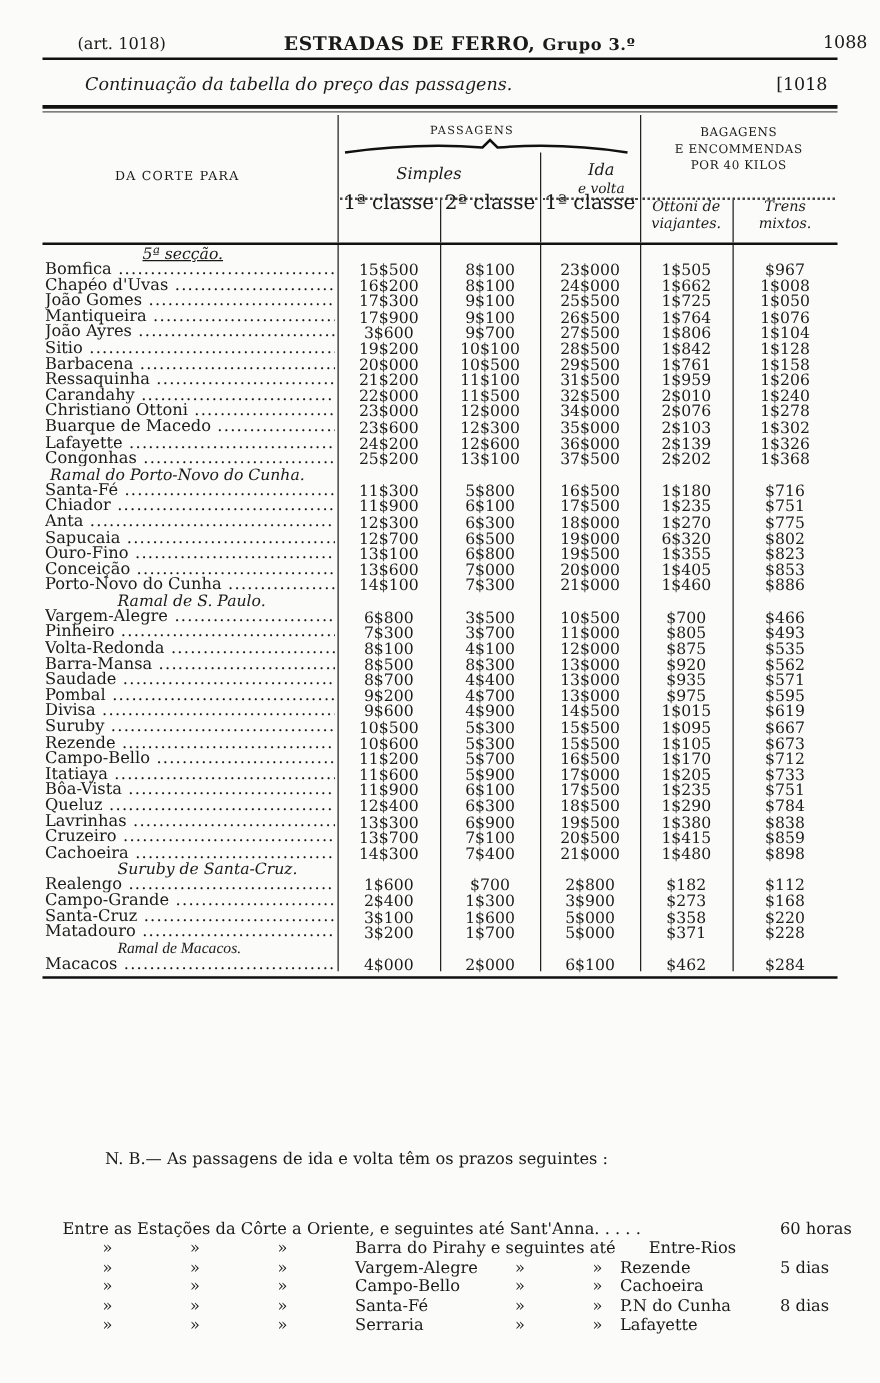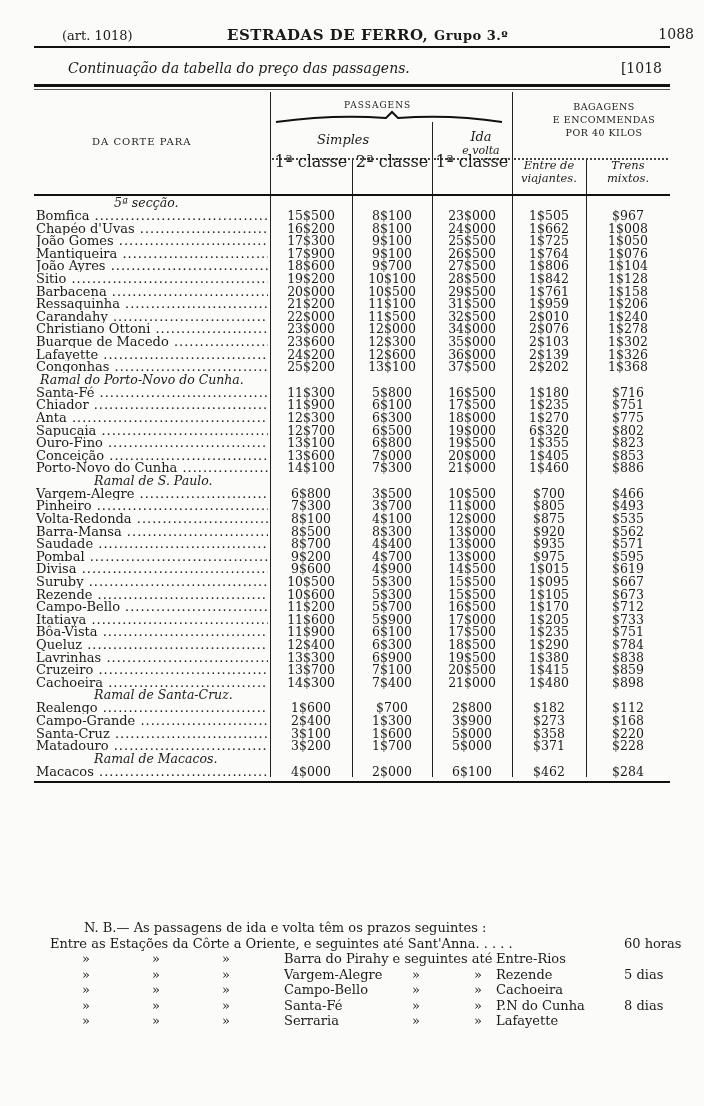--- a/index.html
+++ b/index.html
@@ -19,42 +19,42 @@
 
   .table { position: absolute; left: 0; top: 92px; width: 636px; }
   .head { position: relative; height: 102px; border-bottom: 2px solid #111; }
   .vline { position: absolute; width: 1px; background: #222; }
   .h-dacorte { position: absolute; left: 58px; top: 44px; font-size: 10px; letter-spacing: 1px; }
   .h-pass { position: absolute; left: 310px; top: 8px; font-size: 9px; letter-spacing: 1px; }
   .brace { position: absolute; left: 240px; top: 18px; width: 230px; height: 14px; }
   .h-simples { position: absolute; left: 283px; top: 40px; font-style: italic; font-size: 13px; }
   .h-ida { position: absolute; left: 417px; top: 38px; font-style: italic; font-size: 13px; text-align: center; width: 60px; line-height: 14px; }
   .h-ida span { display: block; font-size: 11px; }
-  .h-bag { position: absolute; left: 478px; top: 8px; width: 158px; text-align: center; font-size: 9.5px; line-height: 13px; letter-spacing: 0.5px; margin-left: 13px; }
+  .h-bag { position: absolute; left: 478px; top: 8px; width: 158px; text-align: center; font-size: 9.5px; line-height: 13px; letter-spacing: 0.5px; }
   .wavy { position: absolute; height: 4px; border-bottom: 2px dotted #444; }
   .h-cls { position: absolute; top: 60px; font-size: 16px; text-align: center; }
   .h-trens { position: absolute; top: 67px; font-style: italic; font-size: 11.5px; text-align: center; line-height: 13px; }
 
   .body { position: relative; }
   .row { position: relative; height: 12.6px; font-size: 13px; line-height: 13px; white-space: nowrap; }
   .section { position: relative; height: 13px; font-style: italic; font-size: 12.5px; line-height: 13px; }
   .name { position: absolute; left: 2px; top: 0; width: 232px; overflow: hidden; }
   .name::after { content: " ................................................................"; letter-spacing: 1px; }
   .cell { position: absolute; top: 0; text-align: center; font-size: 12.5px; }
   .c1 { left: 236px; width: 82px; }
   .c2 { left: 318px; width: 80px; }
   .c3 { left: 398px; width: 80px; }
   .c4 { left: 478px; width: 74px; }
   .c5 { left: 552px; width: 84px; }
   .bodylines .vline { top: 0; bottom: 0; }
   .table-bottom { height: 2px; background: #111; margin-top: 4px; }
 
   .nb { position: absolute; left: 0; top: 920px; width: 670px; font-size: 13px; line-height: 15.5px; }
   .nb .l { position: relative; height: 15.5px; white-space: nowrap; }
-  .nb .q { position: absolute; }
+  .nb .q { position: absolute; margin-top: 40px; }
 </style>
 </head>
 <body>
 
 <div class="page">
   <div class="running-head">
     <span class="rh-left">(art. 1018)</span>
     <span class="rh-center"><span>ESTRADAS DE FERRO,</span> <span class="grp">Grupo 3.º</span></span>
     <span class="rh-right">1088</span>
   </div>
@@ -84,38 +84,38 @@
         <div>E ENCOMMENDAS</div>
         <div>POR 40 KILOS</div>
       </div>
       <div class="wavy" style="left:238px;top:62px;width:158px"></div>
       <div class="wavy" style="left:400px;top:62px;width:76px"></div>
       <div class="wavy" style="left:480px;top:62px;width:154px"></div>
       <div class="h-cls" style="left:236px;width:82px">1ª classe</div>
       <div class="h-cls" style="left:318px;width:80px">2ª classe</div>
       <div class="h-cls" style="left:398px;width:80px">1ª classe</div>
       <div class="h-trens" style="left:478px;width:74px">
-          <div>Entre de</div>
+          <div>Ottoni de</div>
           <div>viajantes.</div>
         </div>
       <div class="h-trens" style="left:552px;width:84px">
           <div>Trens</div>
           <div>mixtos.</div>
         </div>
     </div>
 
     <div class="body" id="tbody">
       <div class="bodylines" style="position:absolute;left:0;top:0;width:636px;height:100%">
         <div class="vline" style="left:236px"></div>
         <div class="vline" style="left:318px"></div>
         <div class="vline" style="left:398px"></div>
         <div class="vline" style="left:478px"></div>
         <div class="vline" style="left:552px"></div>
       </div>
-    <div class="section" style="padding-left: 80px;">5ª secção.</div>
+    <div class="section" style="padding-left: 80px; text-decoration: underline;">5ª secção.</div>
         <div class="row">
           <span class="name"><span>Bomfica</span></span>
           <span class="cell c1">15$500</span>
           <span class="cell c2">8$100</span>
           <span class="cell c3">23$000</span>
           <span class="cell c4">1$505</span>
           <span class="cell c5">$967</span>
         </div>
         <div class="row">
           <span class="name"><span>Chapéo d'Uvas</span></span>
@@ -136,21 +136,21 @@
         <div class="row">
           <span class="name"><span>Mantiqueira</span></span>
           <span class="cell c1">17$900</span>
           <span class="cell c2">9$100</span>
           <span class="cell c3">26$500</span>
           <span class="cell c4">1$764</span>
           <span class="cell c5">1$076</span>
         </div>
         <div class="row">
           <span class="name"><span>João Ayres</span></span>
-          <span class="cell c1">18$600</span>
+          <span class="cell c1">3$600</span>
           <span class="cell c2">9$700</span>
           <span class="cell c3">27$500</span>
           <span class="cell c4">1$806</span>
           <span class="cell c5">1$104</span>
         </div>
         <div class="row">
           <span class="name"><span>Sitio</span></span>
           <span class="cell c1">19$200</span>
           <span class="cell c2">10$100</span>
           <span class="cell c3">28$500</span>
@@ -392,21 +392,21 @@
           <span class="cell c5">$859</span>
         </div>
         <div class="row">
           <span class="name"><span>Cachoeira</span></span>
           <span class="cell c1">14$300</span>
           <span class="cell c2">7$400</span>
           <span class="cell c3">21$000</span>
           <span class="cell c4">1$480</span>
           <span class="cell c5">$898</span>
         </div>
-        <div class="section" style="padding-left: 60px;">Ramal de Santa-Cruz.</div>
+        <div class="section" style="padding-left: 60px;">Suruby de Santa-Cruz.</div>
         <div class="row">
           <span class="name"><span>Realengo</span></span>
           <span class="cell c1">1$600</span>
           <span class="cell c2">$700</span>
           <span class="cell c3">2$800</span>
           <span class="cell c4">$182</span>
           <span class="cell c5">$112</span>
         </div>
         <div class="row">
           <span class="name"><span>Campo-Grande</span></span>
@@ -425,21 +425,21 @@
           <span class="cell c5">$220</span>
         </div>
         <div class="row">
           <span class="name"><span>Matadouro</span></span>
           <span class="cell c1">3$200</span>
           <span class="cell c2">1$700</span>
           <span class="cell c3">5$000</span>
           <span class="cell c4">$371</span>
           <span class="cell c5">$228</span>
         </div>
-        <div class="section" style="padding-left: 60px;">Ramal de Macacos.</div>
+        <div class="section" style="padding-left: 60px; font-family: Liberation Serif, serif;">Ramal de Macacos.</div>
         <div class="row">
           <span class="name"><span>Macacos</span></span>
           <span class="cell c1">4$000</span>
           <span class="cell c2">2$000</span>
           <span class="cell c3">6$100</span>
           <span class="cell c4">$462</span>
           <span class="cell c5">$284</span>
         </div>
       </div>
     <div class="table-bottom"></div>
@@ -451,21 +451,21 @@
         <span class="q" style="left: 16px;">Entre as Estações da Côrte a Oriente, e seguintes até Sant'Anna. . . . .</span>
         <span class="q" style="left: 590px;">60 horas</span>
       </div>
       <div class="l">
         <span class="q" style="left: 48px;">»</span>
         <span class="q" style="left: 118px;">»</span>
         <span class="q" style="left: 188px;">»</span>
         <span class="q" style="left: 250px;">Barra do Pirahy e seguintes até</span>
         <span class="q" style="left: 378px;"></span>
         <span class="q" style="left: 440px;"></span>
-        <span class="q" style="left: 462px;">Entre-Rios</span>
+        <span class="q" style="left: 485px;">Entre-Rios</span>
         <span class="q" style="left: 590px;"></span>
       </div>
       <div class="l">
         <span class="q" style="left: 48px;">»</span>
         <span class="q" style="left: 118px;">»</span>
         <span class="q" style="left: 188px;">»</span>
         <span class="q" style="left: 250px;">Vargem-Alegre</span>
         <span class="q" style="left: 378px;">»</span>
         <span class="q" style="left: 440px;">»</span>
         <span class="q" style="left: 462px;">Rezende</span>

